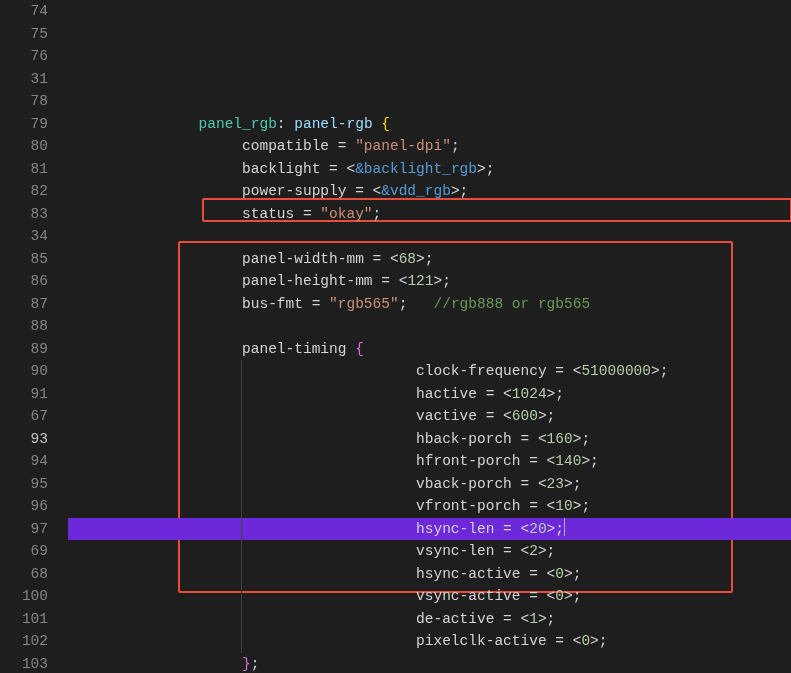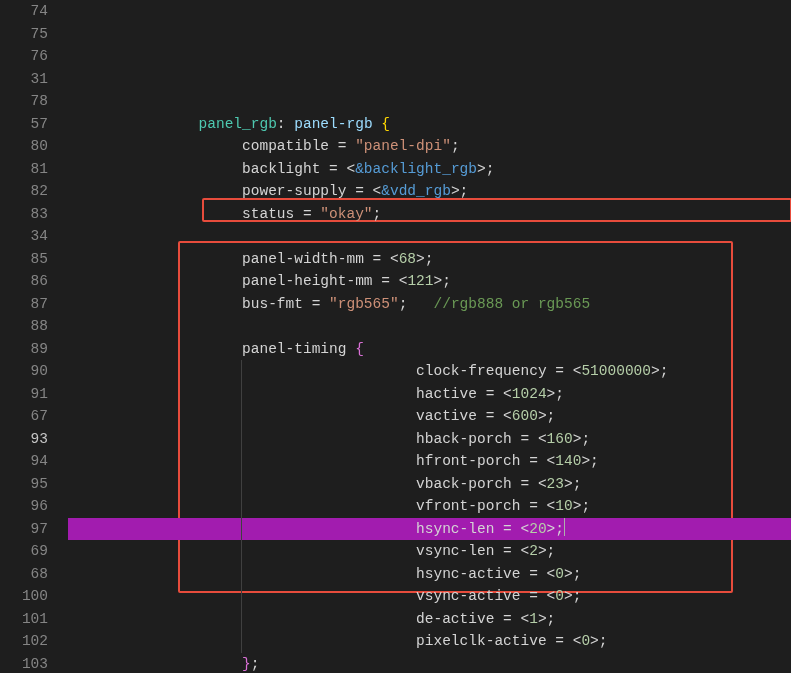--- a/index.html
+++ b/index.html
@@ -39,21 +39,21 @@
     position: relative;
     flex: 1;
     color: #d4d4d4;
     white-space: pre;
   }
   .line {
     height: 22.5px;
     position: relative;
   }
   .line.current {
-    background: #a21caf;
+    background: #6d28d9;
   }
   .line.current::before {
     content: "";
     position: absolute;
     left: -68px;
     width: 68px;
     height: 22.5px;
     background: #2a2a2a;
     z-index: -1;
   }
@@ -99,21 +99,21 @@
 </head>
 <body>
 
 <div class="editor">
   <div class="gutter" id="gutter">
       <div class="ln">74</div>
       <div class="ln">75</div>
       <div class="ln">76</div>
       <div class="ln">31</div>
       <div class="ln">78</div>
-      <div class="ln">57</div>
+      <div class="ln">79</div>
       <div class="ln">80</div>
       <div class="ln">81</div>
       <div class="ln">82</div>
       <div class="ln">83</div>
       <div class="ln">34</div>
       <div class="ln">85</div>
       <div class="ln">86</div>
       <div class="ln">87</div>
       <div class="ln">88</div>
       <div class="ln">89</div>

